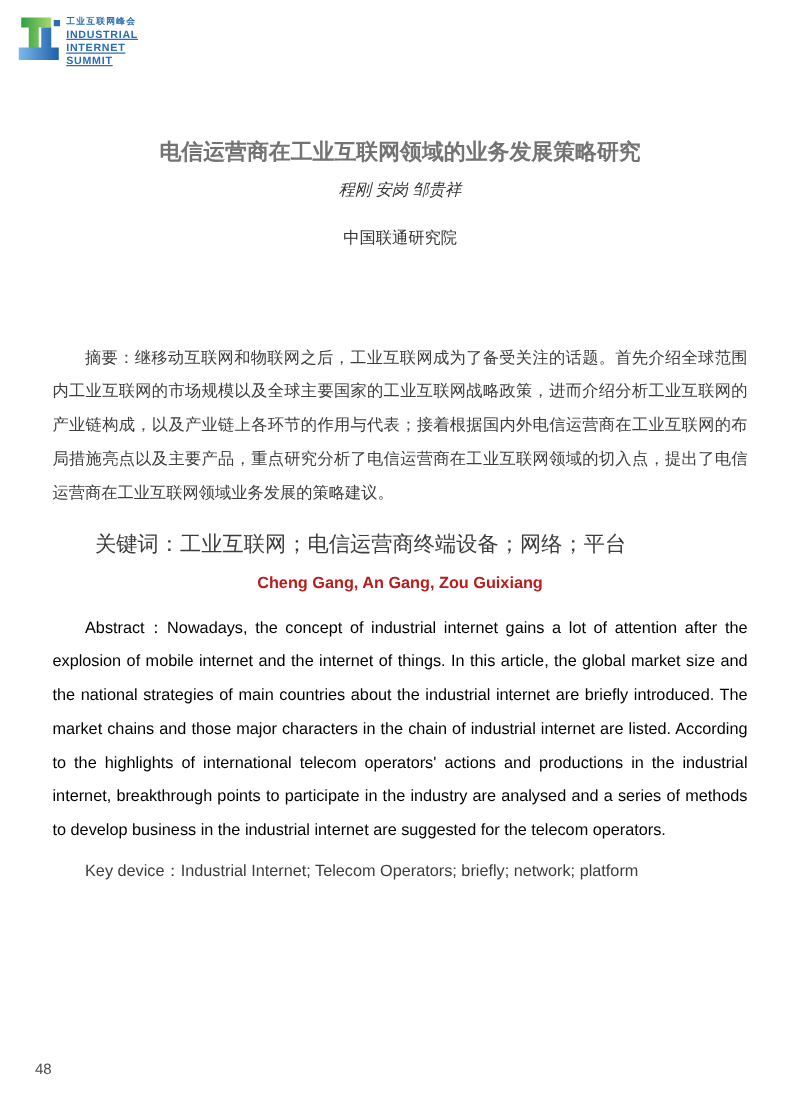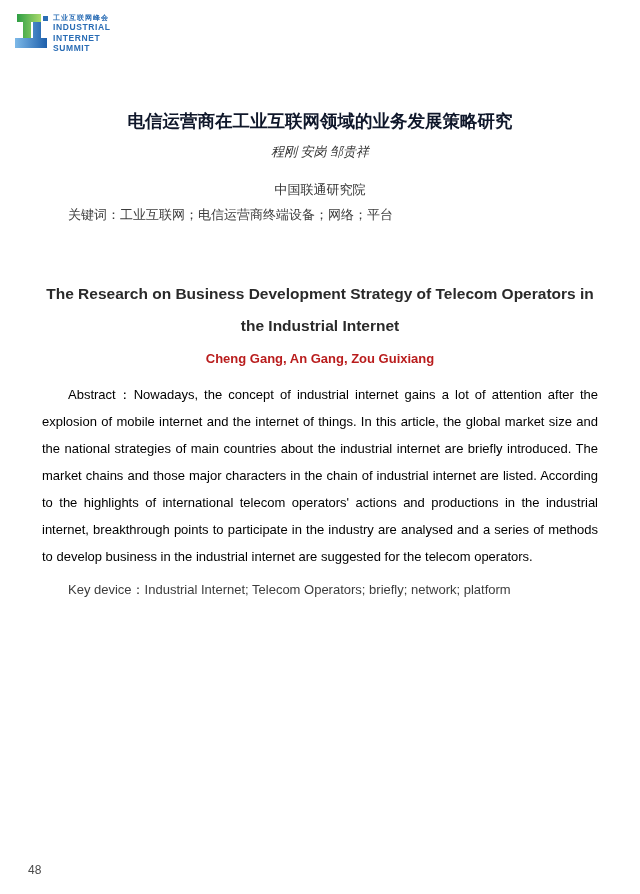--- a/index.html
+++ b/index.html
@@ -33,33 +33,34 @@
     letter-spacing: 1px;
     line-height: 9px;
     font-weight: bold;
   }
   .logo-text .en {
     font-size: 8.5px;
     font-weight: bold;
     color: #2a6db5;
     letter-spacing: 0.6px;
     line-height: 10.5px;
+    text-decoration: underline;
   }
 
   
   .content {
     padding: 108px 42px 0 42px;
     color: #3c3c3c;
   }
   .cn-title {
     font-size: 17.5px;
     line-height: 26px;
     font-weight: bold;
     text-align: center;
-    color: #0f172a;
+    color: #737373;
   }
   .cn-authors {
     margin-top: 9px;
     font-size: 13px;
     line-height: 18px;
     text-align: center;
     color: #333333;
     font-style: italic;
   }
   .cn-affiliation {
@@ -71,22 +72,22 @@
   }
   .cn-abstract {
     margin-top: 73px;
     font-size: 13px;
     line-height: 27px;
     text-align: justify;
     text-indent: 2em;
     color: #3c3c3c;
   }
   .cn-keywords {
-    margin-top: 2px;
-    font-size: 13px;
+    margin-top: 15px;
+    font-size: 17px;
     line-height: 27px;
     text-indent: 2em;
     color: #3c3c3c;
   }
   .en-title {
     margin-top: 50px;
     font-size: 15.5px;
     line-height: 32px;
     font-weight: bold;
     text-align: center;
@@ -118,21 +119,21 @@
   .en-keywords {
     margin-top: 6px;
     font-size: 13px;
     line-height: 27px;
     text-indent: 2em;
     color: #3c3c3c;
   }
   .page-number {
     position: absolute;
     left: 28px;
-    bottom: 17px;
+    bottom: 32px;
     font-size: 12px;
     color: #4a4a4a;
   }
 </style>
 </head>
 <body>
 
 <div class="page">
 
   <div class="logo">
@@ -158,24 +159,24 @@
       <div class="en">SUMMIT</div>
     </div>
   </div>
 
   <div class="content">
 
     <h1 class="cn-title">电信运营商在工业互联网领域的业务发展策略研究</h1>
     <div class="cn-authors">程刚 安岗 邹贵祥</div>
     <div class="cn-affiliation">中国联通研究院</div>
 
+    <p class="cn-abstract"><span>摘要：</span><span>继移动互联网和物联网之后，工业互联网成为了备受关注的话题。首先介绍全球范围内工业互联网的市场规模以及全球主要国家的工业互联网战略政策，进而介绍分析工业互联网的产业链构成，以及产业链上各环节的作用与代表；接着根据国内外电信运营商在工业互联网的布局措施亮点以及主要产品，重点研究分析了电信运营商在工业互联网领域的切入点，提出了电信运营商在工业互联网领域业务发展的策略建议。</span></p>
 
     <p class="cn-keywords"><span>关键词：</span><span>工业互联网；电信运营商终端设备；网络；平台</span></p>
 
-    <h2 class="en-title">The Research on Business Development Strategy of Telecom Operators in the Industrial Internet</h2>
     <div class="en-authors">Cheng Gang, An Gang, Zou Guixiang</div>
 
     <p class="en-abstract"><span>Abstract：</span><span>Nowadays, the concept of industrial internet gains a lot of attention after the explosion of mobile internet and the internet of things. In this article, the global market size and the national strategies of main countries about the industrial internet are briefly introduced. The market chains and those major characters in the chain of industrial internet are listed. According to the highlights of international telecom operators' actions and productions in the industrial internet, breakthrough points to participate in the industry are analysed and a series of methods to develop business in the industrial internet are suggested for the telecom operators.</span></p>
 
     <p class="en-keywords"><span>Key device：</span><span>Industrial Internet; Telecom Operators; briefly; network; platform</span></p>
 
   </div>
 
   <div class="page-number">48</div>
 

